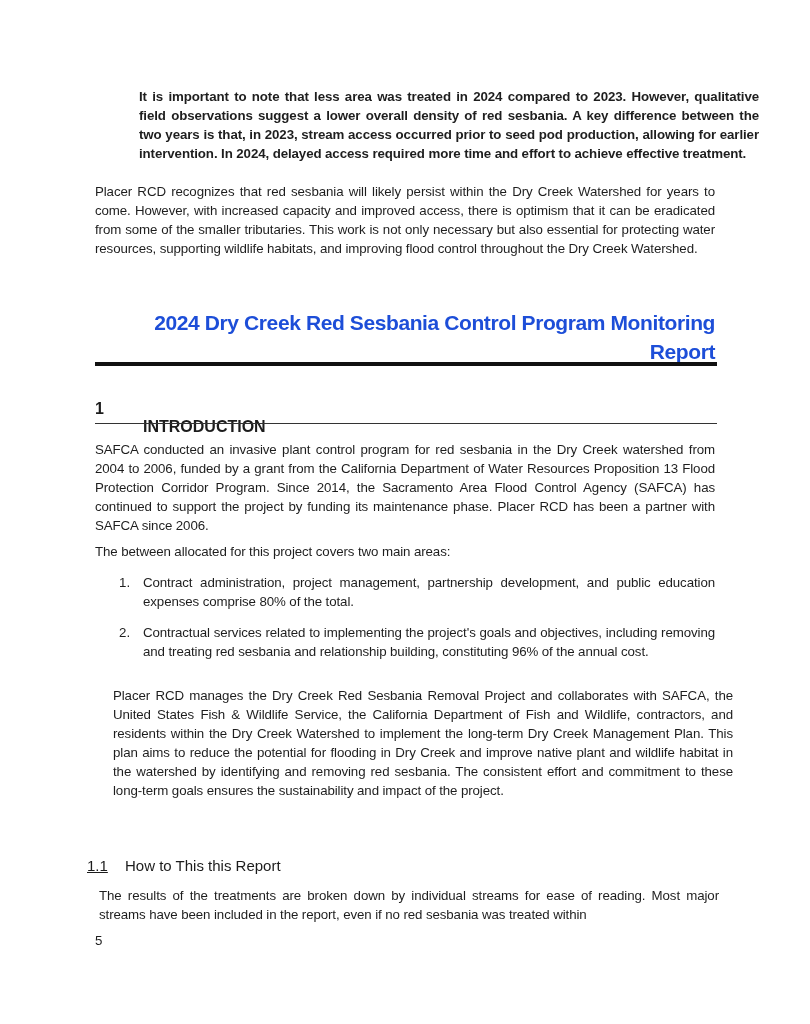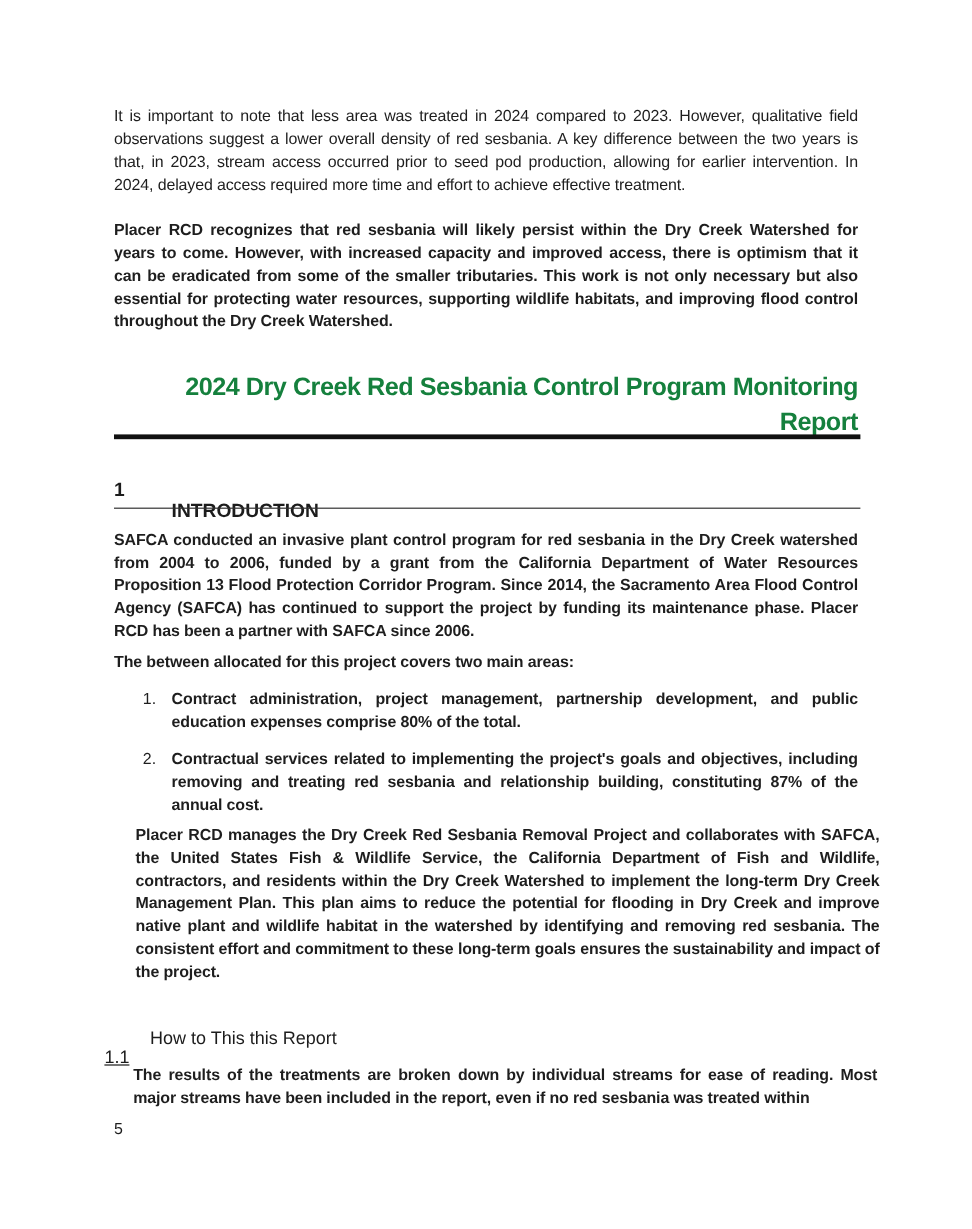--- a/index.html
+++ b/index.html
@@ -1,44 +1,44 @@
 <!DOCTYPE html>
 <html><head>
   <meta charset="utf-8">
   <style>
     html, body { margin: 0; padding: 0; background: #ffffff; }
     body { width: 810px; height: 1024px; position: relative; overflow: hidden;
            font-family: "DejaVu Sans Condensed", "Liberation Sans", sans-serif; color: #1e1e1e; }
     .page { position: absolute; left: 95px; top: 0; width: 620px; }
     .p { font-family: "Liberation Sans", sans-serif; font-size: 13.3px; line-height: 19px;
-         text-align: justify; margin: 0; letter-spacing: -0.1px; word-spacing: 0px; font-weight: bold; }
-    .bold { font-weight: normal; }
+         text-align: justify; margin: 0; letter-spacing: -0.1px; word-spacing: 0px; }
+    .bold { font-weight: bold; margin-left: 44px; }
     #p1 { position: absolute; top: 87px; left: 0; width: 620px; }
     #p2 { position: absolute; top: 182px; left: 0; width: 620px; }
     .doc-title { position: absolute; top: 308px; left: 0; width: 620px; text-align: right;
                  font-family: "Liberation Sans", sans-serif; font-weight: bold; font-size: 21px;
-                 line-height: 29px; color: #15803d; letter-spacing: -0.4px; }
+                 line-height: 29px; color: #1d4ed8; letter-spacing: -0.4px; }
     .title-rule { position: absolute; top: 362px; left: 0; width: 622px; height: 4px; background: #111; }
     .h1 { position: absolute; top: 400px; left: 0; width: 622px; height: 22px;
           font-family: "Liberation Sans", sans-serif; font-weight: bold; font-size: 16px; color: #1c1c1c; }
     .h1 .num { position: absolute; left: 0; top: 0; }
     .h1 .txt { position: absolute; left: 48px; top: 18px; }
     .h1-rule { position: absolute; top: 423px; left: 0; width: 622px; height: 1px; background: #333; }
     #p3 { position: absolute; top: 440px; left: 0; width: 620px; }
     #p4 { position: absolute; top: 542px; left: 0; width: 620px; }
     .list { position: absolute; top: 573px; left: 0; width: 620px; margin: 0; padding: 0; list-style: none; }
     .list li { position: relative; padding-left: 48px; margin-bottom: 12px; }
     .list .marker { position: absolute; left: 24px; top: 0; font-family: "Liberation Sans", sans-serif;
                     font-size: 13.3px; line-height: 19px; }
     #p5 { position: absolute; top: 686px; left: 18px; width: 620px; }
     .h2 { position: absolute; top: 857px; left: -8px; width: 620px; font-family: "Liberation Sans", sans-serif;
           font-size: 15px; color: #1c1c1c; }
-    .h2 .num { position: absolute; left: 0; top: 16px; text-decoration: underline; }
+    .h2 .num { position: absolute; left: 0; top: 0; text-decoration: underline; }
     .h2 .txt { position: absolute; left: 38px; top: 0; }
-    #p6 { position: absolute; top: 886px; left: 16px; width: 620px; }
+    #p6 { position: absolute; top: 886px; left: 4px; width: 620px; }
     .page-num { position: absolute; top: 933px; left: 0; font-family: "Liberation Sans", sans-serif;
                 font-size: 13.3px; color: #1e1e1e; }
   </style>
 </head>
 <body>
 
 <div class="page">
   <p id="p1" class="p bold">It is important to note that less area was treated in 2024 compared to 2023. However, qualitative field observations suggest a lower overall density of red sesbania. A key difference between the two years is that, in 2023, stream access occurred prior to seed pod production, allowing for earlier intervention. In 2024, delayed access required more time and effort to achieve effective treatment.</p>
   <p id="p2" class="p">Placer RCD recognizes that red sesbania will likely persist within the Dry Creek Watershed for years to come. However, with increased capacity and improved access, there is optimism that it can be eradicated from some of the smaller tributaries. This work is not only necessary but also essential for protecting water resources, supporting wildlife habitats, and improving flood control throughout the Dry Creek Watershed.</p>
 
@@ -54,21 +54,21 @@
   <p id="p3" class="p">SAFCA conducted an invasive plant control program for red sesbania in the Dry Creek watershed from 2004 to 2006, funded by a grant from the California Department of Water Resources Proposition 13 Flood Protection Corridor Program. Since 2014, the Sacramento Area Flood Control Agency (SAFCA) has continued to support the project by funding its maintenance phase. Placer RCD has been a partner with SAFCA since 2006.</p>
   <p id="p4" class="p">The between allocated for this project covers two main areas:</p>
 
   <ol class="list">
     <li>
       <span class="marker">1.</span>
       <p class="p">Contract administration, project management, partnership development, and public education expenses comprise 80% of the total.</p>
     </li>
     <li>
       <span class="marker">2.</span>
-      <p class="p">Contractual services related to implementing the project's goals and objectives, including removing and treating red sesbania and relationship building, constituting 87% of the annual cost.</p>
+      <p class="p">Contractual services related to implementing the project's goals and objectives, including removing and treating red sesbania and relationship building, constituting 96% of the annual cost.</p>
     </li>
   </ol>
 
   <p id="p5" class="p">Placer RCD manages the Dry Creek Red Sesbania Removal Project and collaborates with SAFCA, the United States Fish &amp; Wildlife Service, the California Department of Fish and Wildlife, contractors, and residents within the Dry Creek Watershed to implement the long-term Dry Creek Management Plan. This plan aims to reduce the potential for flooding in Dry Creek and improve native plant and wildlife habitat in the watershed by identifying and removing red sesbania. The consistent effort and commitment to these long-term goals ensures the sustainability and impact of the project.</p>
 
   <div class="h2">
     <span class="num">1.1</span>
     <span class="txt">How to This this Report</span>
   </div>
 

